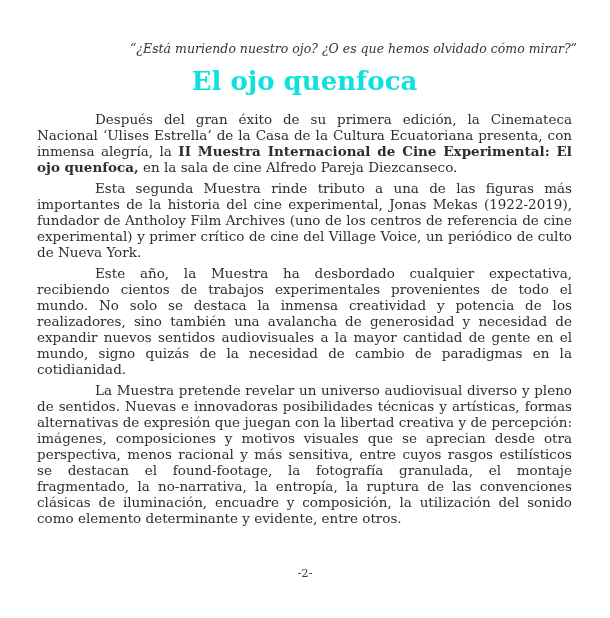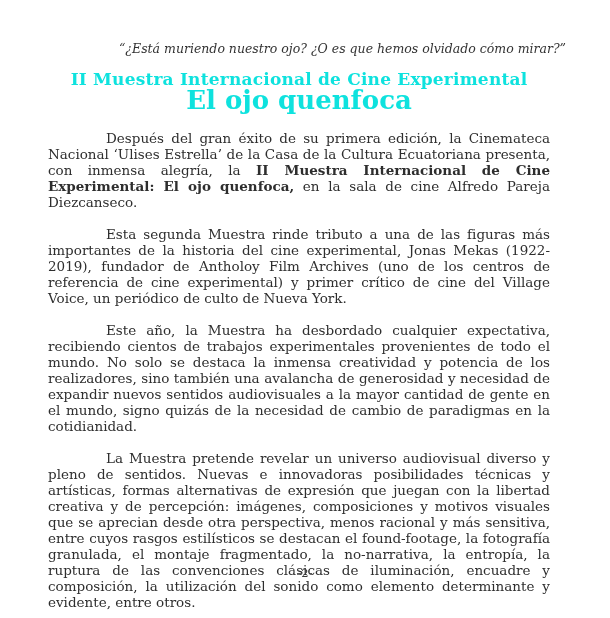--- a/index.html
+++ b/index.html
@@ -7,21 +7,21 @@
     padding: 0;
     background: #ffffff;
   }
   .page {
     position: relative;
     width: 610px;
     height: 618px;
     margin: 0 auto;
     background: #ffffff;
     box-sizing: border-box;
-    padding: 41px 44px 0 32px;
+    padding: 41px 33px 0 32px;
     font-family: "DejaVu Serif", "Liberation Serif", serif;
     color: #2e2e2e;
     overflow: hidden;
   }
   .epigraph {
     text-align: right;
     font-style: italic;
     font-size: 12.5px;
     line-height: 15px;
     color: #333333;
@@ -46,21 +46,21 @@
   }
   .doc-body {
     margin-top: 18px;
     font-size: 13.5px;
     line-height: 16px;
     text-align: justify;
     hyphens: auto;
     -webkit-hyphens: auto;
   }
   .doc-body p {
-    margin: 16px;
+    margin: 5px;
     text-indent: 58px;
   }
   .run-bold   { font-weight: bold; }
   .run-italic { }
   .page-footer {
     position: absolute;
     left: 0;
     right: 0;
     bottom: 38px;
     text-align: center;
@@ -71,21 +71,20 @@
 </head>
 <body>
 
 <div class="page">
 
   <div class="epigraph">
     <div class="quote-text">“¿Está muriendo nuestro ojo? ¿O es que hemos olvidado cómo mirar?”</div>
   </div>
 
   <h1 class="doc-title" style="color: rgb(14, 226, 222);">
-    <div class="title-line1">II Muestra Internacional de Cine Experimental</div>
     <div class="title-line2">El ojo quenfoca</div>
   </h1>
 
   <div class="doc-body">
 
     <p><span>Después del gran éxito de su primera edición, la Cinemateca Nacional ‘Ulises Estrella’ de la Casa de la Cultura Ecuatoriana presenta, con inmensa alegría, la </span><span class="run-bold">II Muestra Internacional de Cine Experimental: El ojo quenfoca,</span><span> en la sala de cine Alfredo Pareja Diezcanseco.</span></p>
 
     <p><span>Esta segunda Muestra rinde tributo a una de las figuras más importantes de la historia del cine experimental, Jonas Mekas (1922-2019), fundador de </span><span class="run-italic">Antholoy Film Archives</span><span> (uno de los centros de referencia de cine experimental) y primer crítico de cine del </span><span class="run-italic">Village Voice</span><span>, un periódico de culto de Nueva York.</span></p>
 
     <p><span>Este año, la Muestra ha desbordado cualquier expectativa, recibiendo cientos de trabajos experimentales provenientes de todo el mundo. No solo se destaca la inmensa creatividad y potencia de los realizadores, sino también una avalancha de generosidad y necesidad de expandir nuevos sentidos audiovisuales a la mayor cantidad de gente en el mundo, signo quizás de la necesidad de cambio de paradigmas en la cotidianidad.</span></p>

